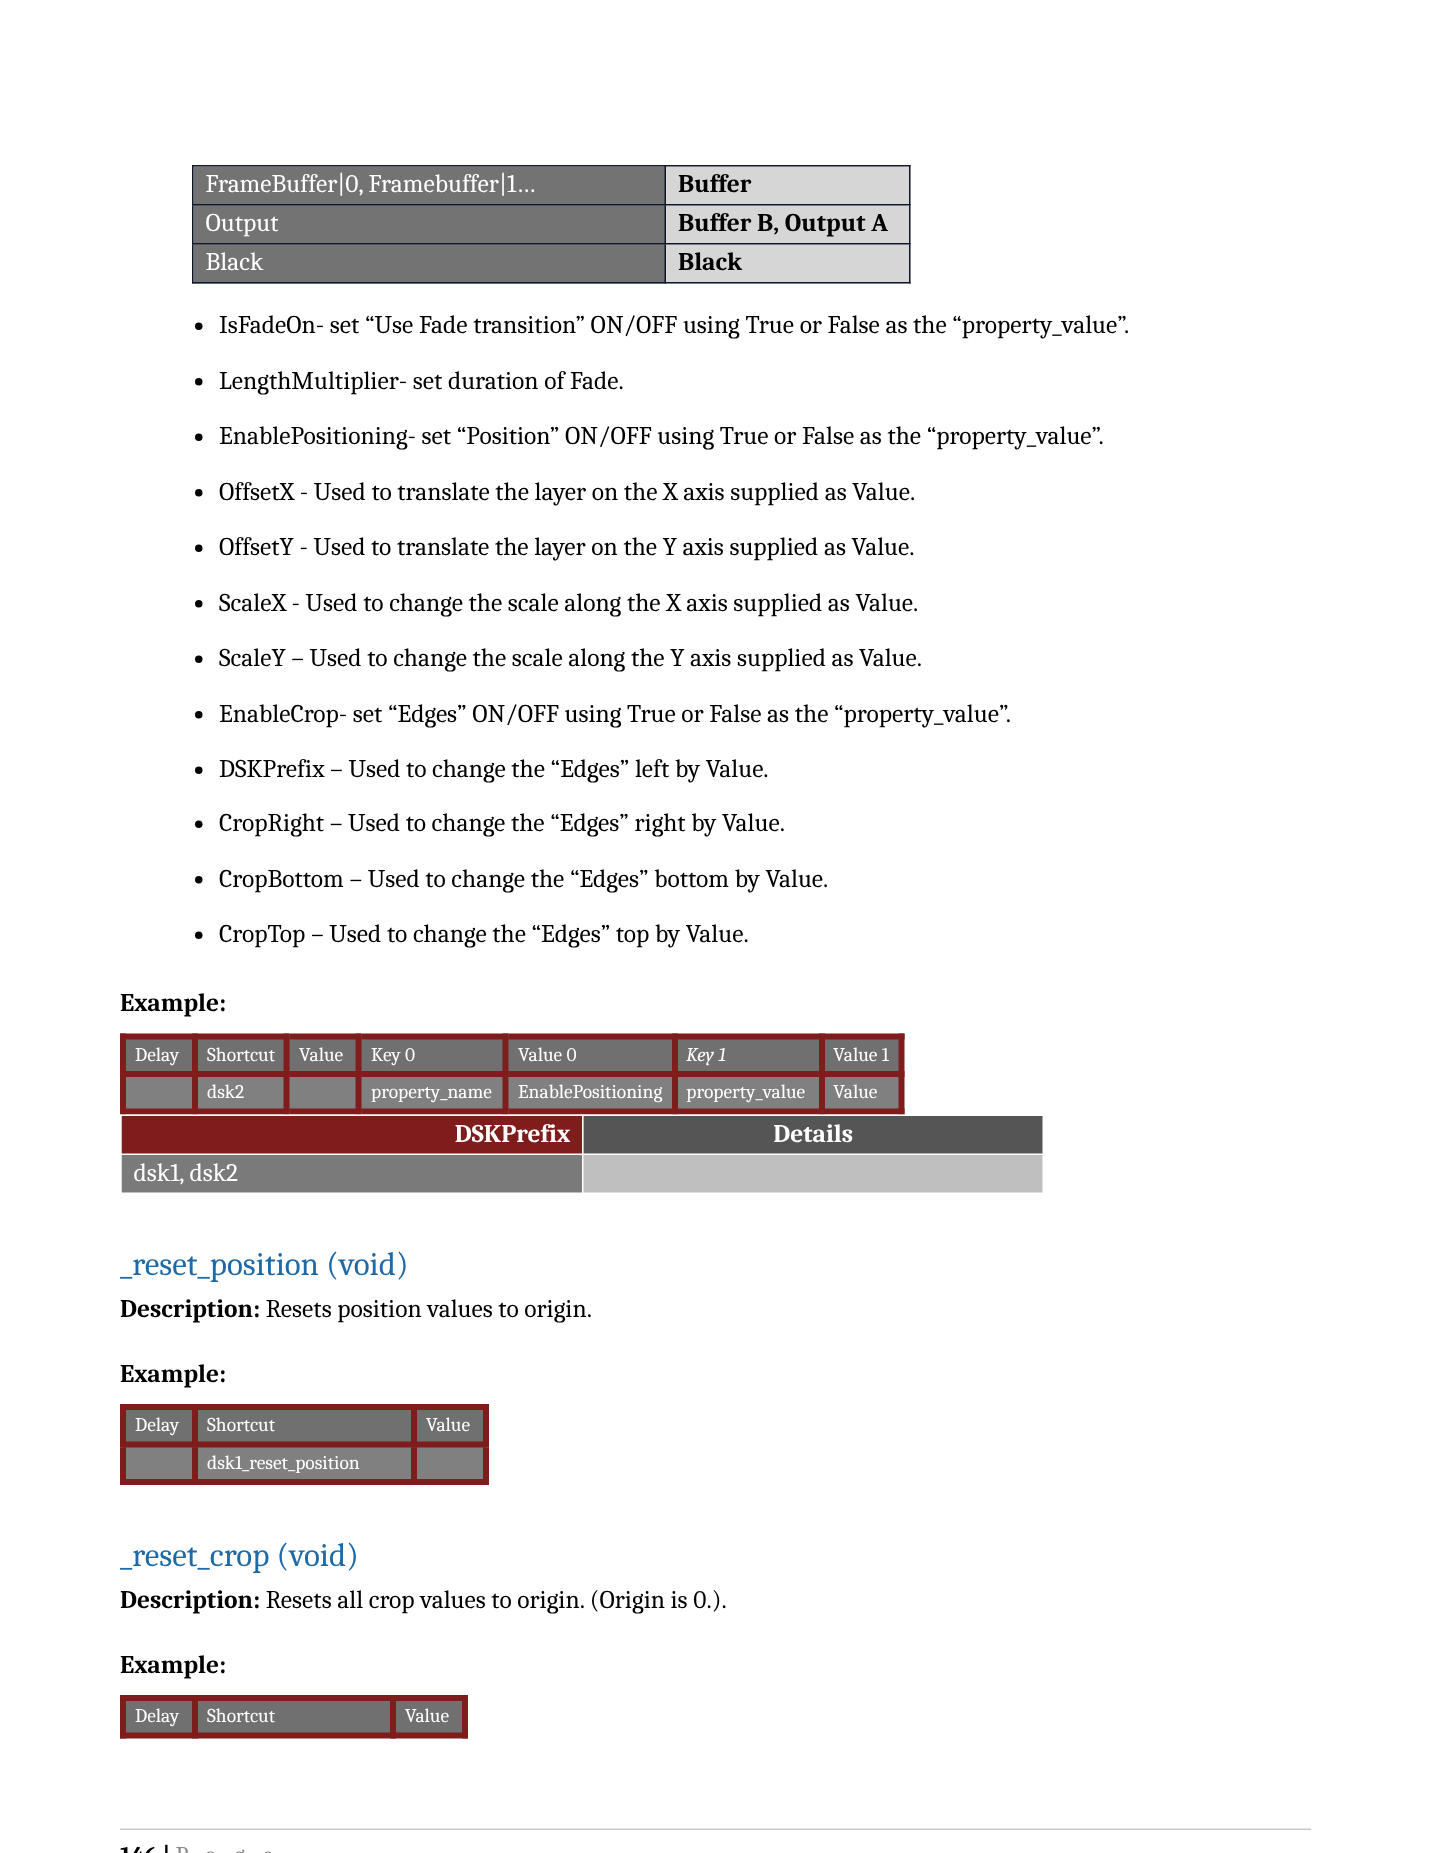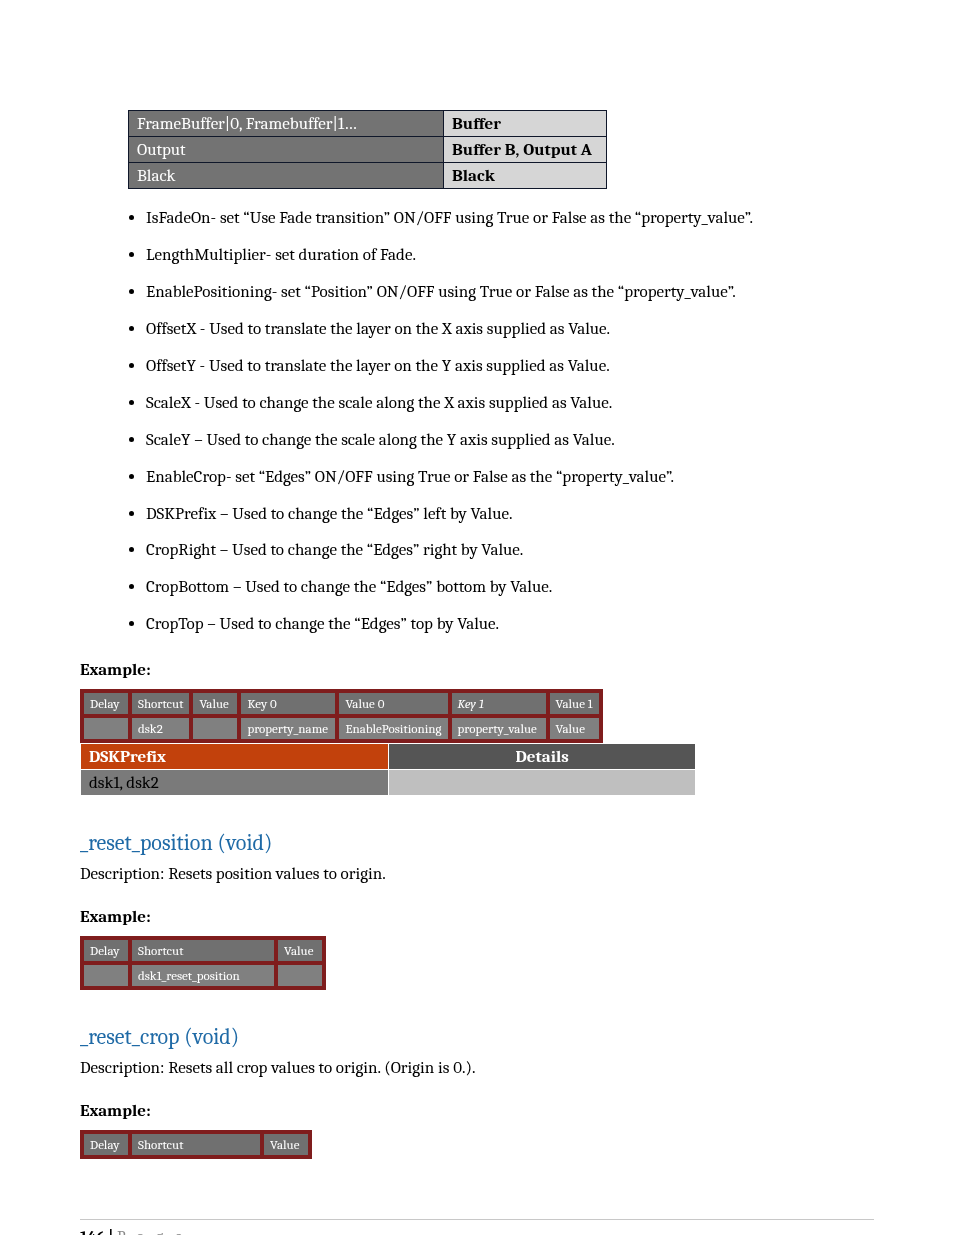--- a/index.html
+++ b/index.html
@@ -76,55 +76,56 @@
   .dsktbl {
     border-collapse: collapse;
     width: 616px;
     font-size: 17px;
   }
   .dsktbl td {
     border: 1px solid #fff;
     padding: 3px 8px;
   }
   .dsk-h-left {
-    background: #c2410c;
-    color: #fff;
-    font-weight: bold;
-    width: 306px;
+    background: #7f1d1d;
+    color: #fff;
+    font-weight: bold;
+    width: 306px;
+    text-align: right;
   }
   .dsk-h-right {
     background: #555;
     color: #fff;
     font-weight: bold;
     text-align: center;
     width: 306px;
   }
   .dsk-b-left {
     background: #7a7a7a;
-    color: #000000;
+    color: #ffffff;
     width: 306px;
   }
   .dsk-b-right {
     background: #bfbfbf;
     color: #000;
     width: 306px;
   }
   
   .sec-head {
     color: #1f6aa6;
     font-size: 22px;
     margin-top: 34px;
     margin-bottom: 6px;
   }
   .desc {
     font-size: 17px;
     margin-top: 8px;
   }
   .desc .b {
-    font-weight: normal;
+    font-weight: bold;
     margin-top: 36px;
   }
   
   .footer-line {
     border-top: 1px solid #c8c8c8;
     margin-top: 60px;
     padding-top: 8px;
     font-size: 16px;
   }
   .footer-line .pn {

